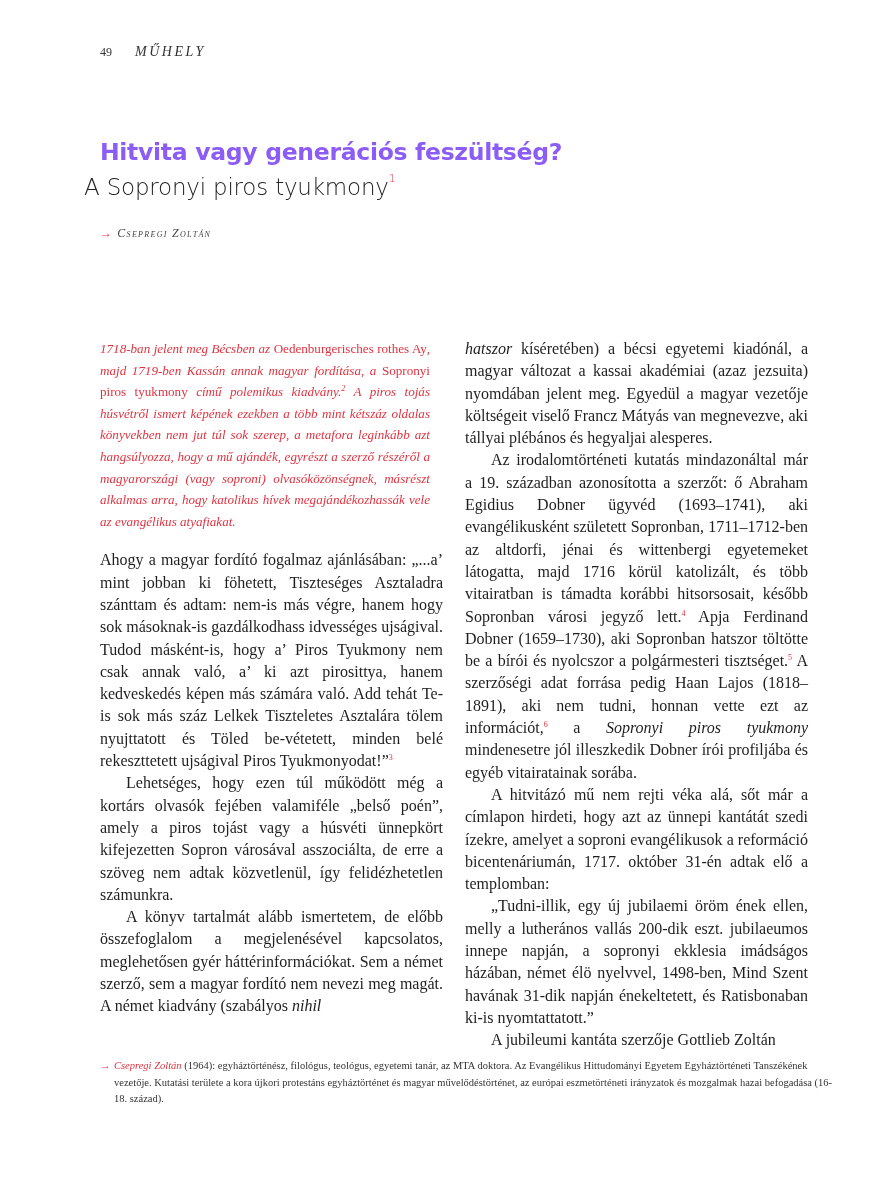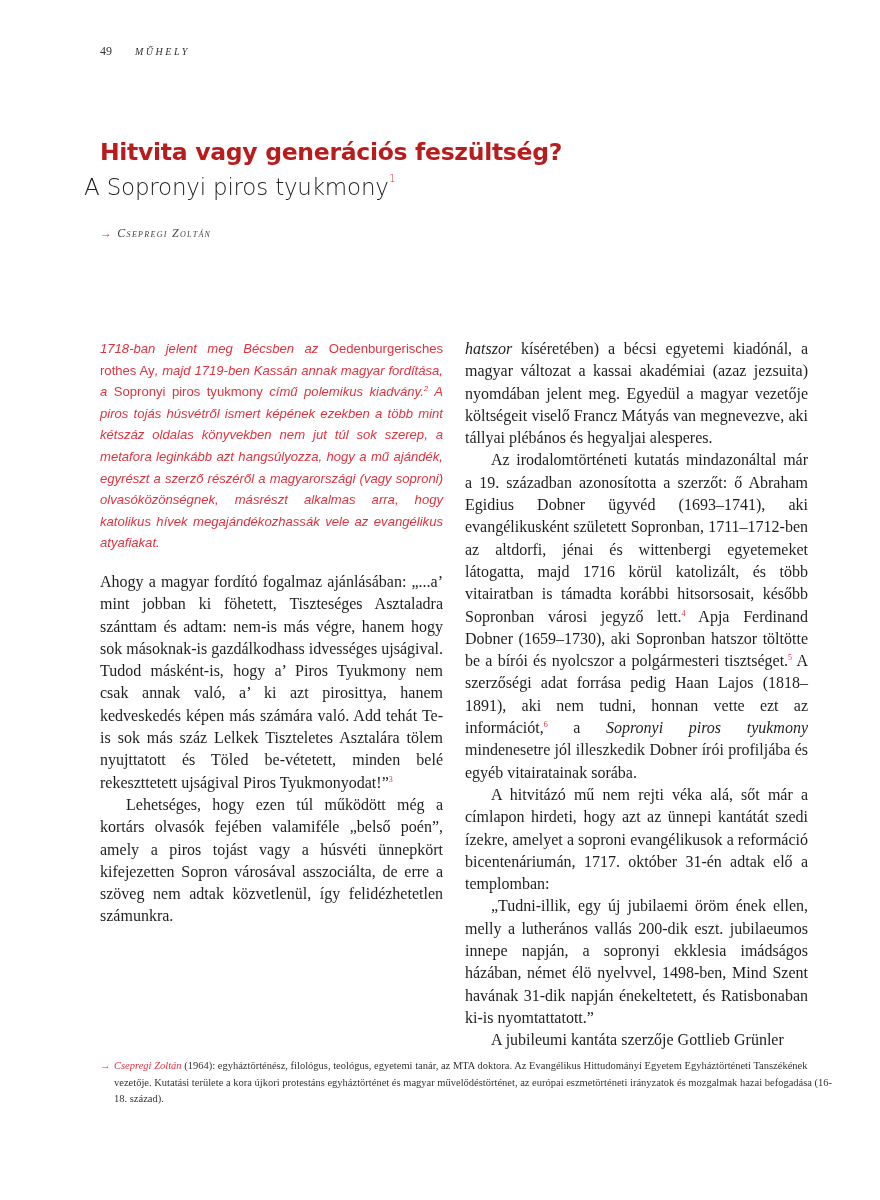--- a/index.html
+++ b/index.html
@@ -1,28 +1,28 @@
 <!DOCTYPE html>
 <html><head>
 <meta charset="utf-8">
 <style>
   html, body { margin: 0; padding: 0; background: #ffffff; }
   body { width: 880px; height: 1200px; position: relative; overflow: hidden; color: #1e1e1e; }
   .running-head { position: absolute; left: 100px; top: 44px; font-family: "Liberation Serif", serif; font-size: 12px; color: #333; }
   .running-head .pg { display: inline-block; width: 32px; }
-  .running-head .sec { font-style: italic; letter-spacing: 2.5px; font-size: 10px; }
-  .title { position: absolute; left: 100px; top: 138px; font-family: "DejaVu Sans", sans-serif; font-weight: bold; font-size: 23.5px; color: #b91c1c; margin: 0; letter-spacing: -0.3px; }
+  .running-head .sec { font-style: italic; letter-spacing: 2.5px; font-size: 14px; }
+  .title { position: absolute; left: 100px; top: 138px; font-family: "DejaVu Sans", sans-serif; font-weight: bold; font-size: 23.5px; color: #8b5cf6; margin: 0; letter-spacing: -0.3px; }
   .subtitle { position: absolute; left: 84px; top: 174px; font-family: "DejaVu Sans", sans-serif; font-weight: 300; font-size: 23px; color: #222; margin: 0; letter-spacing: -0.2px; }
   .subtitle sup { color: #e03340; font-size: 11px; vertical-align: top; position: relative; top: -2px; }
   .author { position: absolute; left: 100px; top: 226px; font-family: "Liberation Serif", serif; font-style: italic; font-size: 12px; color: #444; font-variant: small-caps; letter-spacing: 1.3px; }
   .author .arrow { color: #e03340; font-style: normal; margin-right: 4px; }
   .col { position: absolute; width: 343px; text-align: justify; }
   .col-left { left: 100px; top: 338px; }
   .col-right { left: 465px; top: 338px; }
-  .lead { font-family: Liberation Sans, sans-serif; font-style: italic; font-size: 13.1px; line-height: 21.6px; color: #e03340; margin: 0 0 17px 0; }
+  .lead { font-family: Liberation Serif, serif; font-style: italic; font-size: 13.1px; line-height: 21.6px; color: #e03340; margin: 0 13px 17px 0; }
   .lead .up { font-style: normal; }
   .body-p { font-family: "Liberation Serif", serif; font-size: 16px; line-height: 22.3px; margin: 0; color: #1e1e1e; }
   .body-p.indent { text-indent: 26px; }
   .fn { color: #e03340; font-size: 8px; vertical-align: super; line-height: 0; }
   .footnote { position: absolute; left: 100px; top: 1058px; width: 720px; font-family: "Liberation Serif", serif; font-size: 10.5px; line-height: 16.5px; color: #333; padding-left: 14px; text-align: left; }
   .footnote .arrow { position: absolute; left: 0; top: 0; color: #e03340; }
   .footnote .name { color: #e03340; font-style: italic; }
 </style>
 </head>
 <body>
@@ -37,25 +37,26 @@
 
 <div class="author">
   <span class="arrow">→</span><span>Csepregi Zoltán</span>
 </div>
 
 <div class="col col-left">
   <p class="lead"><span>1718-ban jelent meg Bécsben az </span><span class="up">Oedenburgerisches rothes Ay</span><span>, majd 1719-ben Kassán annak magyar fordítása, a </span><span class="up">Sopronyi piros tyukmony</span><span> című polemikus kiadvány.</span><span class="fn">2</span><span> A piros tojás húsvétről ismert képének ezekben a több mint kétszáz oldalas könyvekben nem jut túl sok szerep, a metafora leginkább azt hangsúlyozza, hogy a mű ajándék, egyrészt a szerző részéről a magyarországi (vagy soproni) olvasóközönségnek, másrészt alkalmas arra, hogy katolikus hívek megajándékozhassák vele az evangélikus atyafiakat.</span></p>
 
   <p class="body-p"><span>Ahogy a magyar fordító fogalmaz ajánlásában: „...a’ mint jobban ki föhetett, Tiszteséges Asztaladra szánttam és adtam: nem-is más végre, hanem hogy sok másoknak-is gazdálkodhass idvességes ujságival. Tudod másként-is, hogy a’ Piros Tyukmony nem csak annak való, a’ ki azt pirosittya, hanem kedveskedés képen más számára való. Add tehát Te-is sok más száz Lelkek Tiszteletes Asztalára tölem nyujttatott és Töled be-vétetett, minden belé rekeszttetett ujságival Piros Tyukmonyodat!”</span><span class="fn">3</span></p>
   <p class="body-p indent">Lehetséges, hogy ezen túl működött még a kortárs olvasók fejében valamiféle „belső poén”, amely a piros tojást vagy a húsvéti ünnepkört kifejezetten Sopron városával asszociálta, de erre a szöveg nem adtak közvetlenül, így felidézhetetlen számunkra.</p>
+  <p class="body-p indent"><span>A könyv tartalmát alább ismertetem, de előbb összefoglalom a megjelenésével kapcsolatos, meglehetősen gyér háttérinformációkat. Sem a német szerző, sem a magyar fordító nem nevezi meg magát. A német kiadvány (szabályos </span><i>nihil</i></p>
 </div>
 
 <div class="col col-right">
   <p class="body-p"><i>hatszor</i><span> kíséretében) a bécsi egyetemi kiadónál, a magyar változat a kassai akadémiai (azaz jezsuita) nyomdában jelent meg. Egyedül a magyar vezetője költségeit viselő Francz Mátyás van megnevezve, aki tállyai plébános és hegyaljai alesperes.</span></p>
   <p class="body-p indent"><span>Az irodalomtörténeti kutatás mindazonáltal már a 19. században azonosította a szerzőt: ő Abraham Egidius Dobner ügyvéd (1693–1741), aki evangélikusként született Sopronban, 1711–1712-ben az altdorfi, jénai és wittenbergi egyetemeket látogatta, majd 1716 körül katolizált, és több vitairatban is támadta korábbi hitsorsosait, később Sopronban városi jegyző lett.</span><span class="fn">4</span><span> Apja Ferdinand Dobner (1659–1730), aki Sopronban hatszor töltötte be a bírói és nyolcszor a polgármesteri tisztséget.</span><span class="fn">5</span><span> A szerzőségi adat forrása pedig Haan Lajos (1818–1891), aki nem tudni, honnan vette ezt az információt,</span><span class="fn">6</span><span> a </span><i>Sopronyi piros tyukmony</i><span> mindenesetre jól illeszkedik Dobner írói profiljába és egyéb vitairatainak sorába.</span></p>
   <p class="body-p indent">A hitvitázó mű nem rejti véka alá, sőt már a címlapon hirdeti, hogy azt az ünnepi kantátát szedi ízekre, amelyet a soproni evangélikusok a reformáció bicentenáriumán, 1717. október 31-én adtak elő a templomban:</p>
   <p class="body-p indent">„Tudni-illik, egy új jubilaemi öröm ének ellen, melly a lutherános vallás 200-dik eszt. jubilaeumos innepe napján, a sopronyi ekklesia imádságos házában, német élö nyelvvel, 1498-ben, Mind Szent havának 31-dik napján énekeltetett, és Ratisbonaban ki-is nyomtattatott.”</p>
-  <p class="body-p indent">A jubileumi kantáta szerzője Gottlieb Grünler</p>
+  <p class="body-p indent">A jubileumi kantáta szerzője Gottlieb Zoltán</p>
 </div>
 
 <div class="footnote">
   <span class="arrow">→</span><span class="name">Csepregi Zoltán</span><span> (1964): egyháztörténész, filológus, teológus, egyetemi tanár, az MTA doktora. Az Evangélikus Hittudományi Egyetem Egyháztörténeti Tanszékének vezetője. Kutatási területe a kora újkori protestáns egyháztörténet és magyar művelődéstörténet, az európai eszmetörténeti irányzatok és mozgalmak hazai befogadása (16-18. század).</span>
 </div>
 
 </body></html>

